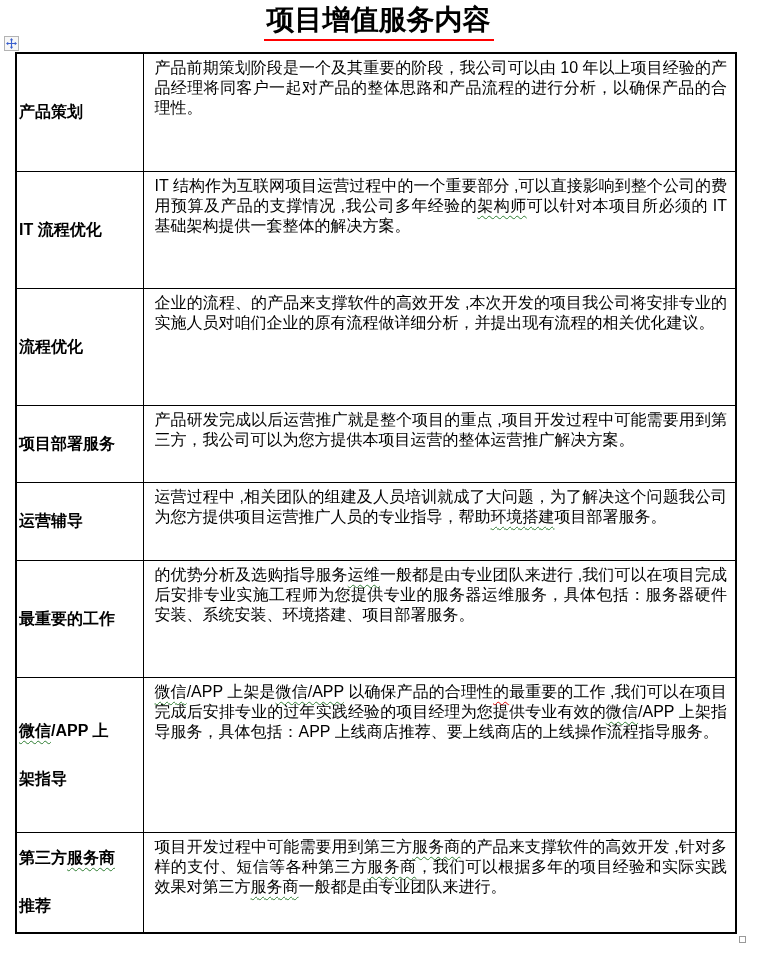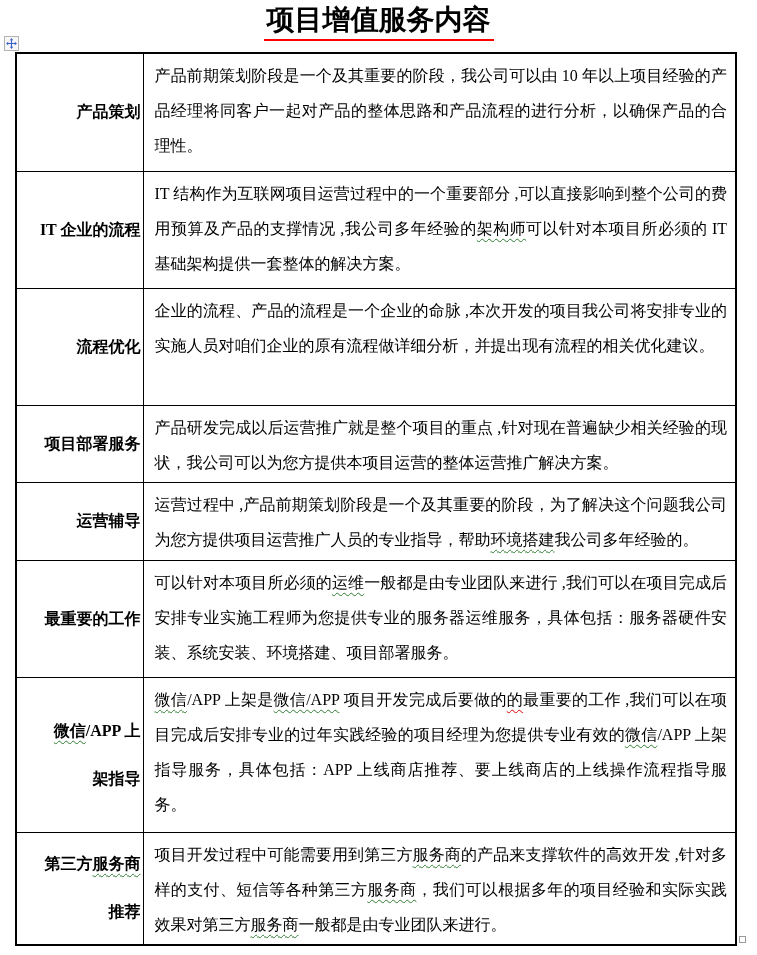--- a/index.html
+++ b/index.html
@@ -1,21 +1,21 @@
 <!DOCTYPE html>
 <html><head>
 <meta charset="utf-8">
 <style>
   html,body{margin:0;padding:0;background:#fff;}
   .page{
     position:relative;
     width:757px;height:955px;
     background:#fff;
     overflow:hidden;
-    font-family:Liberation Serif, serif;
+    font-family:Liberation Sans, sans-serif;
     color:#000;
     -webkit-font-smoothing:antialiased;
   }
   .title{
     position:absolute;top:2px;left:0;right:0;
     margin:0;text-align:center;
     font-size:28px;font-weight:bold;line-height:36px;
   }
   .title-text{
     display:inline-block;
@@ -45,26 +45,26 @@
     border-collapse:collapse;
     table-layout:fixed;
     border:2px solid #000;
   }
   col.c1{width:127px;}
   .svc-table th,.svc-table td{
     border:1.5px solid #000;
   }
   .svc-table th{
     font-size:16px;font-weight:bold;
-    text-align:right;vertical-align:middle;
+    text-align:left;vertical-align:middle;
     padding:0 2px;
   }
   .hline{line-height:48px;white-space:nowrap;}
   .svc-table td{
-    font-size:16px;line-height:35px;
+    font-size:16px;line-height:20px;
     vertical-align:top;
     padding:4px 8px 2px 11px;
     text-align:justify;
   }
   tr:nth-child(1){height:118px;}
   tr:nth-child(2){height:117px;}
   tr:nth-child(3){height:117px;}
   tr:nth-child(4){height:77px;}
   tr:nth-child(5){height:78px;}
   tr:nth-child(6){height:117px;}
@@ -105,54 +105,54 @@
       </colgroup>
     <tbody id="rows-body">
         <tr>
           <th>
             <div class="hline"><span>产品策划</span></div>
           </th>
           <td><span>产品前期策划阶段是一个及其重要的阶段，我公司可以由 10 年以上项目经验的产品经理将同客户一起对产品的整体思路和产品流程的进行分析，以确保产品的合理性。</span></td>
         </tr>
         <tr>
           <th>
-            <div class="hline"><span>IT 企业的流程</span></div>
+            <div class="hline"><span>IT 流程优化</span></div>
           </th>
           <td><span>IT 结构作为互联网项目运营过程中的一个重要部分 ,可以直接影响到整个公司的费用预算及产品的支撑情况 ,我公司多年经验的</span><span class="mark-g">架构师</span><span>可以针对本项目所必须的 IT 基础架构提供一套整体的解决方案。</span></td>
         </tr>
         <tr>
           <th>
             <div class="hline"><span>流程优化</span></div>
           </th>
-          <td><span>企业的流程、产品的流程是一个企业的命脉 ,本次开发的项目我公司将安排专业的实施人员对咱们企业的原有流程做详细分析，并提出现有流程的相关优化建议。</span></td>
+          <td><span>企业的流程、的产品来支撑软件的高效开发 ,本次开发的项目我公司将安排专业的实施人员对咱们企业的原有流程做详细分析，并提出现有流程的相关优化建议。</span></td>
         </tr>
         <tr>
           <th>
             <div class="hline"><span>项目部署服务</span></div>
           </th>
-          <td><span>产品研发完成以后运营推广就是整个项目的重点 ,针对现在普遍缺少相关经验的现状，我公司可以为您方提供本项目运营的整体运营推广解决方案。</span></td>
+          <td><span>产品研发完成以后运营推广就是整个项目的重点 ,项目开发过程中可能需要用到第三方，我公司可以为您方提供本项目运营的整体运营推广解决方案。</span></td>
         </tr>
         <tr>
           <th>
             <div class="hline"><span>运营辅导</span></div>
           </th>
-          <td><span>运营过程中 ,产品前期策划阶段是一个及其重要的阶段，为了解决这个问题我公司为您方提供项目运营推广人员的专业指导，帮助</span><span class="mark-g">环境搭建</span><span>我公司多年经验的。</span></td>
+          <td><span>运营过程中 ,相关团队的组建及人员培训就成了大问题，为了解决这个问题我公司为您方提供项目运营推广人员的专业指导，帮助</span><span class="mark-g">环境搭建</span><span>项目部署服务。</span></td>
         </tr>
         <tr>
           <th>
             <div class="hline"><span>最重要的工作</span></div>
           </th>
-          <td><span>可以针对本项目所必须的</span><span class="mark-g">运维</span><span>一般都是由专业团队来进行 ,我们可以在项目完成后安排专业实施工程师为您提供专业的服务器运维服务，具体包括：服务器硬件安装、系统安装、环境搭建、项目部署服务。</span></td>
+          <td><span>的优势分析及选购指导服务</span><span class="mark-g">运维</span><span>一般都是由专业团队来进行 ,我们可以在项目完成后安排专业实施工程师为您提供专业的服务器运维服务，具体包括：服务器硬件安装、系统安装、环境搭建、项目部署服务。</span></td>
         </tr>
         <tr>
           <th>
             <div class="hline"><span class="mark-g">微信</span><span>/APP 上</span></div>
             <div class="hline"><span>架指导</span></div>
           </th>
-          <td><span class="mark-g">微信</span><span>/APP 上架是</span><span class="mark-g">微信/APP</span><span> 项目开发完成后要做的</span><span class="mark-r">的</span><span>最重要的工作 ,我们可以在项目完成后安排专业的过年实践经验的项目经理为您提供专业有效的</span><span class="mark-g">微信</span><span>/APP 上架指导服务，具体包括：APP 上线商店推荐、要上线商店的上线操作流程指导服务。</span></td>
+          <td><span class="mark-g">微信</span><span>/APP 上架是</span><span class="mark-g">微信/APP</span><span> 以确保产品的合理性</span><span class="mark-r">的</span><span>最重要的工作 ,我们可以在项目完成后安排专业的过年实践经验的项目经理为您提供专业有效的</span><span class="mark-g">微信</span><span>/APP 上架指导服务，具体包括：APP 上线商店推荐、要上线商店的上线操作流程指导服务。</span></td>
         </tr>
         <tr>
           <th>
             <div class="hline"><span>第三方</span><span class="mark-g">服务商</span></div>
             <div class="hline"><span>推荐</span></div>
           </th>
           <td><span>项目开发过程中可能需要用到第三方</span><span class="mark-g">服务商</span><span>的产品来支撑软件的高效开发 ,针对多样的支付、短信等各种第三方</span><span class="mark-g">服务商</span><span>，我们可以根据多年的项目经验和实际实践效果对第三方</span><span class="mark-g">服务商</span><span>一般都是由专业团队来进行。</span></td>
         </tr>
       </tbody>
   </table>

